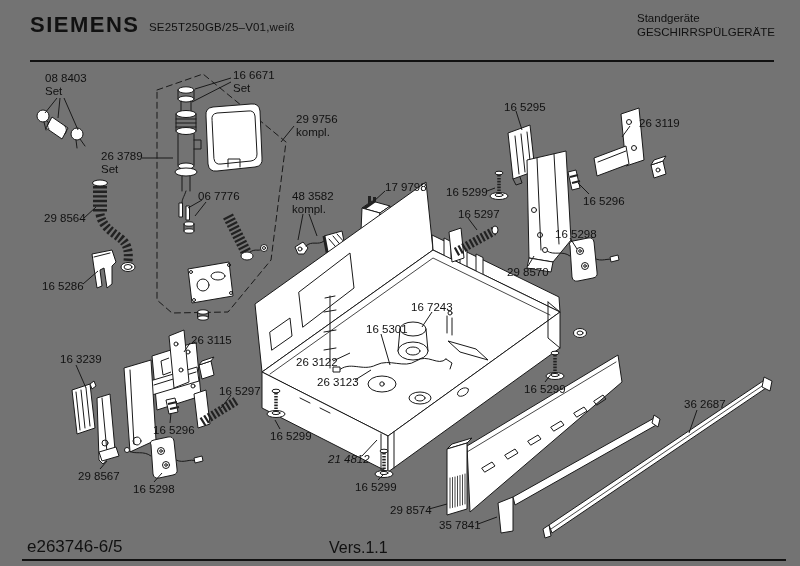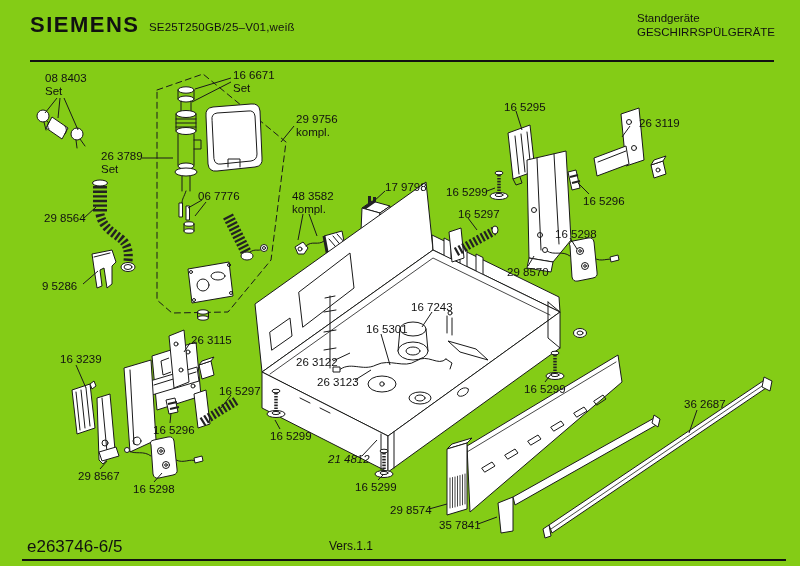--- a/index.html
+++ b/index.html
@@ -1,24 +1,24 @@
 <!DOCTYPE html>
 <html><head>
 <meta charset="utf-8">
 <style>
   html,body{margin:0;padding:0;background:#fff;}
-  .page{position:relative;width:800px;height:566px;background:#84cc16;overflow:hidden;
+  .page{position:relative;width:800px;height:566px;background:#737373;overflow:hidden;
         font-family:"Liberation Sans",sans-serif;color:#111;}
   .brand{position:absolute;left:30px;top:12px;font-size:22px;font-weight:bold;letter-spacing:1.5px;}
   .model{position:absolute;left:149px;top:21px;font-size:11.5px;letter-spacing:.2px;}
   .cat{position:absolute;left:637px;top:12px;font-size:11.5px;line-height:13.5px;}
   .topline{position:absolute;left:30px;top:60px;width:744px;height:2px;background:#111;}
   .bottomline{position:absolute;left:22px;top:559px;width:764px;height:2px;background:#111;}
   .docnum{position:absolute;left:27px;top:537px;font-size:17px;}
-  .version{position:absolute;left:329px;top:539px;font-size:12px;}
+  .version{position:absolute;left:329px;top:539px;font-size:16px;}
   svg.canvas{position:absolute;left:0;top:0;}
   svg.canvas *{vector-effect:non-scaling-stroke;}
   .part-label{position:absolute;font-size:11.5px;line-height:12.5px;white-space:nowrap;}
 </style>
 </head>
 <body>
 
 <div class="page">
 
   <div class="brand">SIEMENS</div>
@@ -366,21 +366,21 @@
         <div>26 3789</div>
         <div>Set</div>
       </div>
       <div class="part-label" style="left: 198px; top: 190px;">
         <div>06 7776</div>
       </div>
       <div class="part-label" style="left: 44px; top: 212px; text-align: right;">
         <div>29 8564</div>
       </div>
       <div class="part-label" style="left: 42px; top: 280px;">
-        <div>9 5286</div>
+        <div>16 5286</div>
       </div>
       <div class="part-label" style="left: 292px; top: 190px;">
         <div>48 3582</div>
         <div>kompl.</div>
       </div>
       <div class="part-label" style="left: 385px; top: 181px;">
         <div>17 9798</div>
       </div>
       <div class="part-label" style="left: 446px; top: 186px;">
         <div>16 5299</div>

